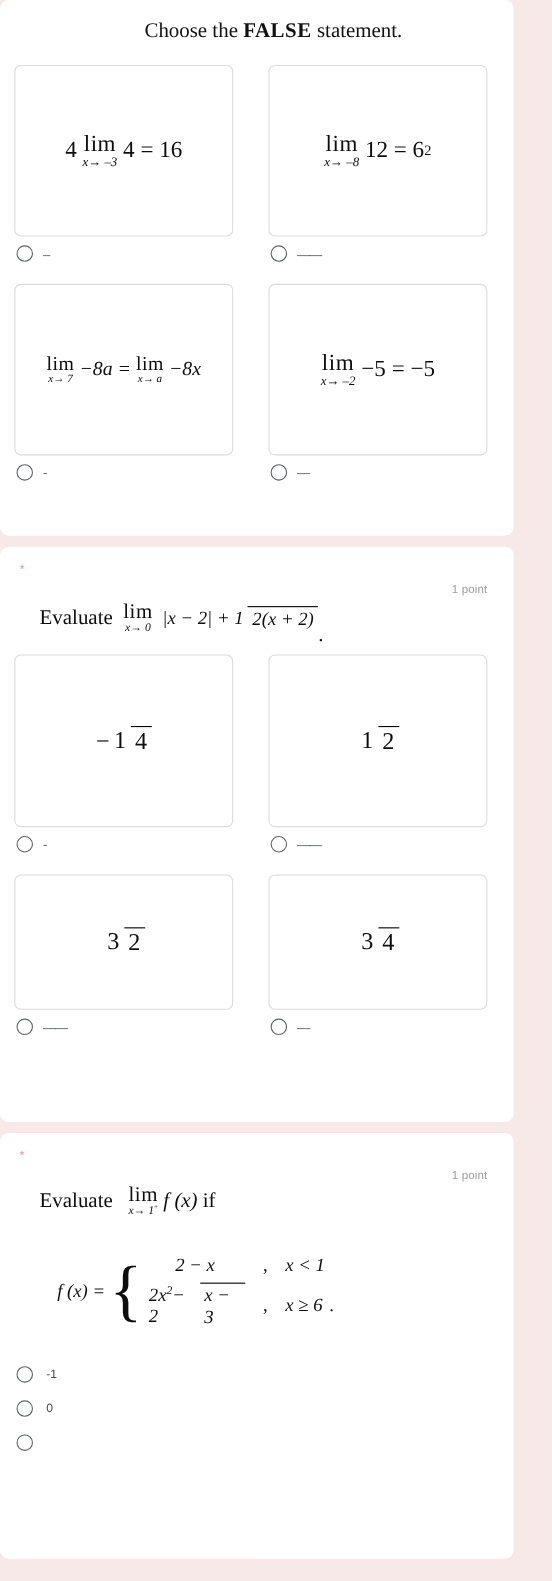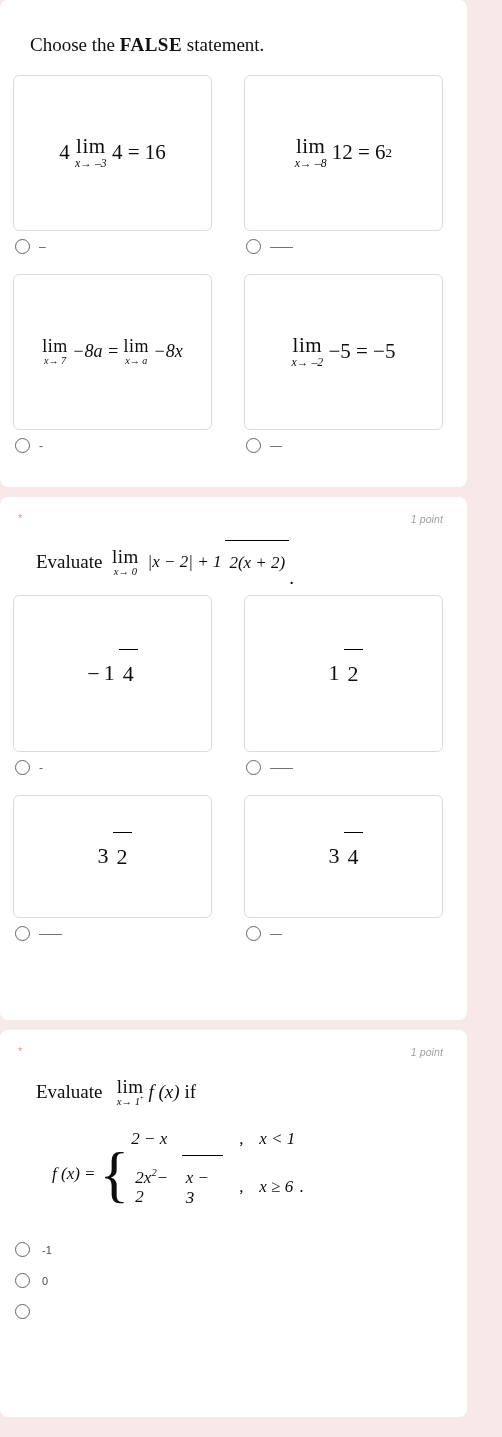--- a/index.html
+++ b/index.html
@@ -37,26 +37,25 @@
     top: 2px;
     color: #d93025;
     opacity: .55;
     font-size: 11px;
     line-height: 11px;
     font-family: "Liberation Sans", sans-serif;
   }
   .point-label {
     position: absolute;
     right: 24px;
-    top: 2px;
+    top: 19px;
     color: #9e9e9e;
     font-size: 10.5px;
     line-height: 12px;
     letter-spacing: .1px;
-    font-style: italic;
   }
 
   .qtitle {
     font-family: "Liberation Serif", serif;
     font-size: 19px;
     color: #111;
     padding: 0 0 0 30px;
   }
   .qtitle .bold { font-weight: bold; letter-spacing: .5px; }
 
@@ -82,21 +81,21 @@
   .lim-op .lim-top { font-size: 1em; letter-spacing: .5px; }
   .lim-op .lim-sub { font-size: .56em; margin-top: 1px; white-space: nowrap; }
   .frac {
     display: inline-flex;
     flex-direction: row;
     align-items: center;
     vertical-align: middle;
     line-height: 1.12;
   }
   .frac .num { padding: 0 4px; }
-  .frac .den { padding: 12px 4px; border-top: 1.3px solid #000; }
+  .frac .den { padding: 1px 4px; border-top: 1.3px solid #000; }
   .sup { font-size: .62em; vertical-align: super; line-height: 0; }
 
   .opt-grid {
     display: grid;
     grid-template-columns: 1fr 1fr;
     column-gap: 32px;
     padding: 0 24px 0 13px;
   }
   .opt-cell { width: 199px; }
   .opt-box {
@@ -139,21 +138,21 @@
     height: 31px;
     padding-left: 15px;
   }
   .simple-opt .radio-label { font-size: 11px; color: #4a4a4a; }
 </style>
 </head>
 <body>
 
 <div class="page-col">
 
-  <div class="qcard" style="height:487px; padding-top:34px;">
+  <div class="qcard" style="height:487px; padding-top:18px;text-align:center;">
     <div class="qtitle">
       <span>Choose the </span><span class="bold">FALSE</span><span> statement.</span>
     </div>
 
     <div class="opt-grid" style="margin-top:19px;">
 
       <div class="opt-cell">
         <div class="opt-box" style="height:156px;font-size:21px;">
           <span class="mrow">
             <span>4</span>&nbsp;<span class="lim-op">
@@ -327,21 +326,21 @@
       </span>&nbsp;
       <span class="mi">f (x)</span>&nbsp;
       <span>if</span>
     </div>
 
     <div class="math-stem" style="font-size:17px;padding-left:52px;align-items:center;height:108px;">
       <span class="mi">f (x) =</span>
       <span style="font-size:62px;line-height:0.62;margin:0 2px 0 4px;font-family:'Liberation Serif',serif;">{</span>
       <span style="display:inline-flex;flex-direction:column;gap:6px;">
         <span style="display:inline-flex;align-items:center;">
-          <span style="display:inline-block;width:92px;" class="mi">2 − x</span>
+          <span style="display:inline-block;width:92px;text-align:center;" class="mi">2 − x</span>
           <span style="width:36px;text-align:center;">,</span>
           <span class="mi">x &lt; 1</span>
         </span>
         <span style="display:inline-flex;align-items:center;">
           <span style="display:inline-block;width:92px;text-align:left;">
             <span class="frac">
               <span class="num mi"><span>2x</span><span class="sup">2</span><span>− 2</span></span>
               <span class="den mi">x − 3</span>
             </span>
           </span>

